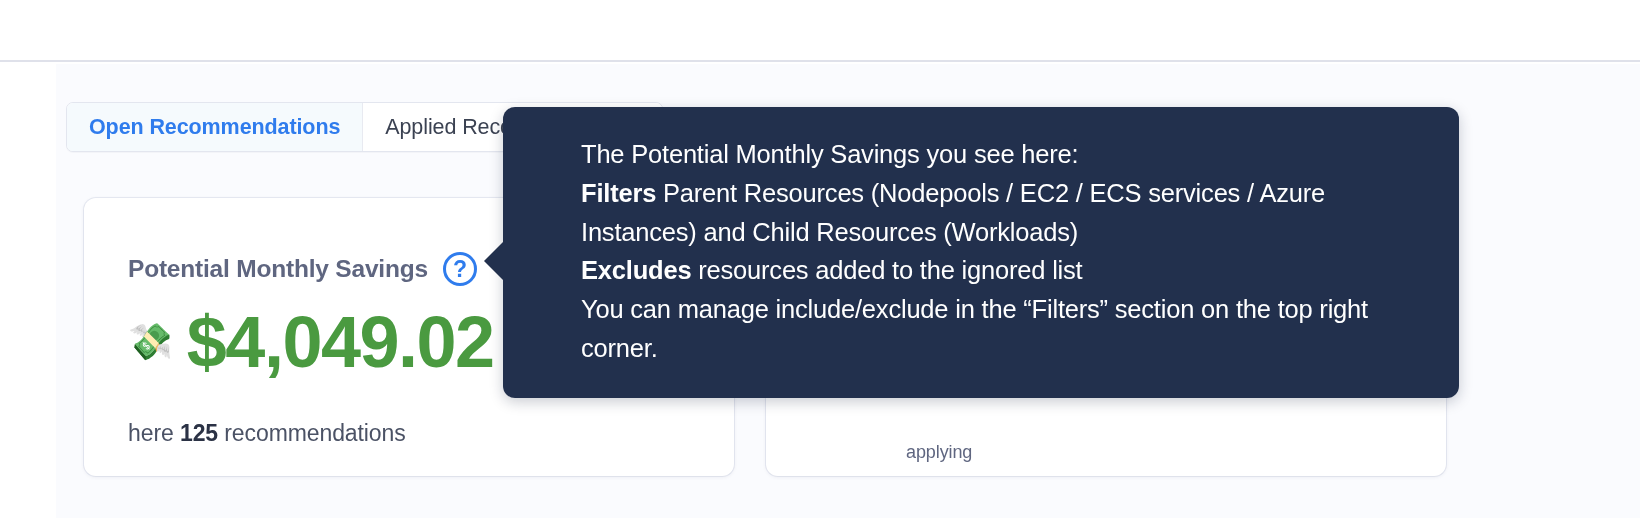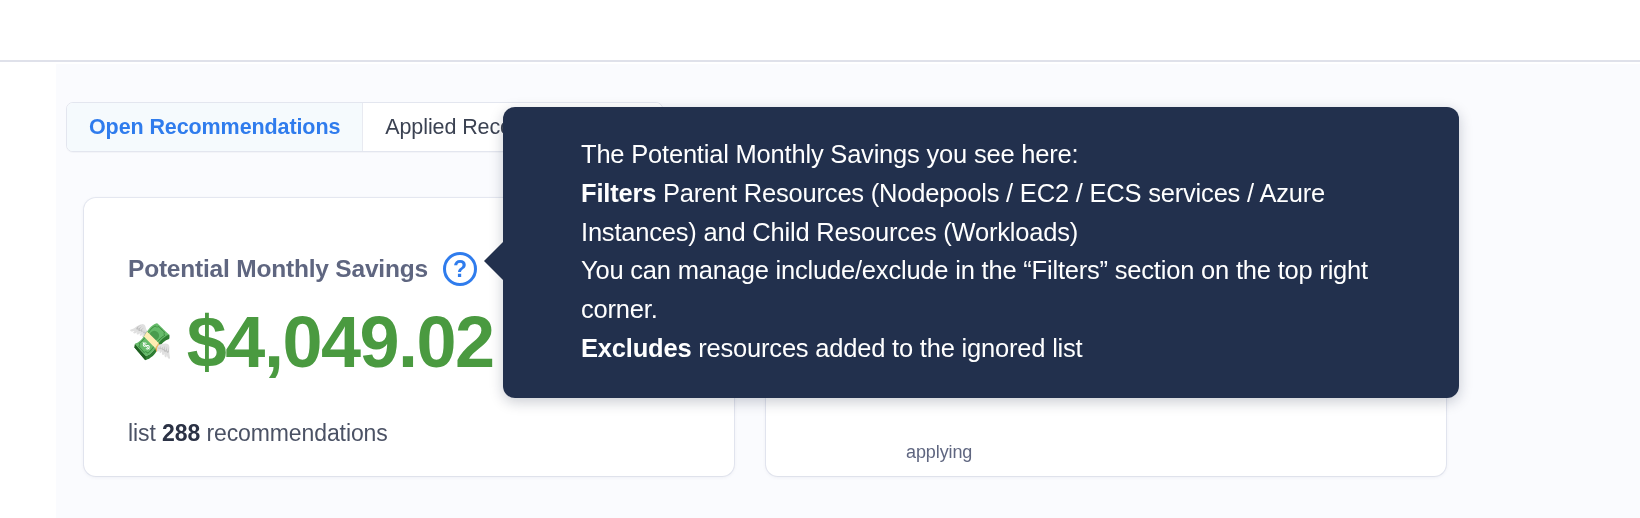--- a/index.html
+++ b/index.html
@@ -205,28 +205,28 @@
     <div class="card-title-row">
       <span class="card-title">Potential Monthly Savings</span>
       <span class="help-icon">?</span>
     </div>
 
     <div class="amount-row">
       <span class="money-emoji">💸</span>
       <span class="amount">$4,049.02</span>
     </div>
 
-    <div class="sub-line"><span>list </span><b>288</b><span> recommendations</span></div>
+    <div class="sub-line"><span>here </span><b>125</b><span> recommendations</span></div>
   </div>
 
   <div class="card card-secondary">
     <div class="card-secondary-line">applying</div>
   </div>
 
 </div>
 
 <div class="tooltip">
   <div class="tooltip-arrow"></div>
   <span class="tt-line">The Potential Monthly Savings you see here:</span>
   <span class="tt-line"><b>Filters</b><span> Parent Resources (Nodepools / EC2 / ECS services / Azure Instances) and Child Resources (Workloads)</span></span>
+  <span class="tt-line"><b>Excludes</b><span> resources added to the ignored list</span></span>
   <span class="tt-line">You can manage include/exclude in the “Filters” section on the top right corner.</span>
-  <span class="tt-line"><b>Excludes</b><span> resources added to the ignored list</span></span>
 </div>
 
 </body></html>

